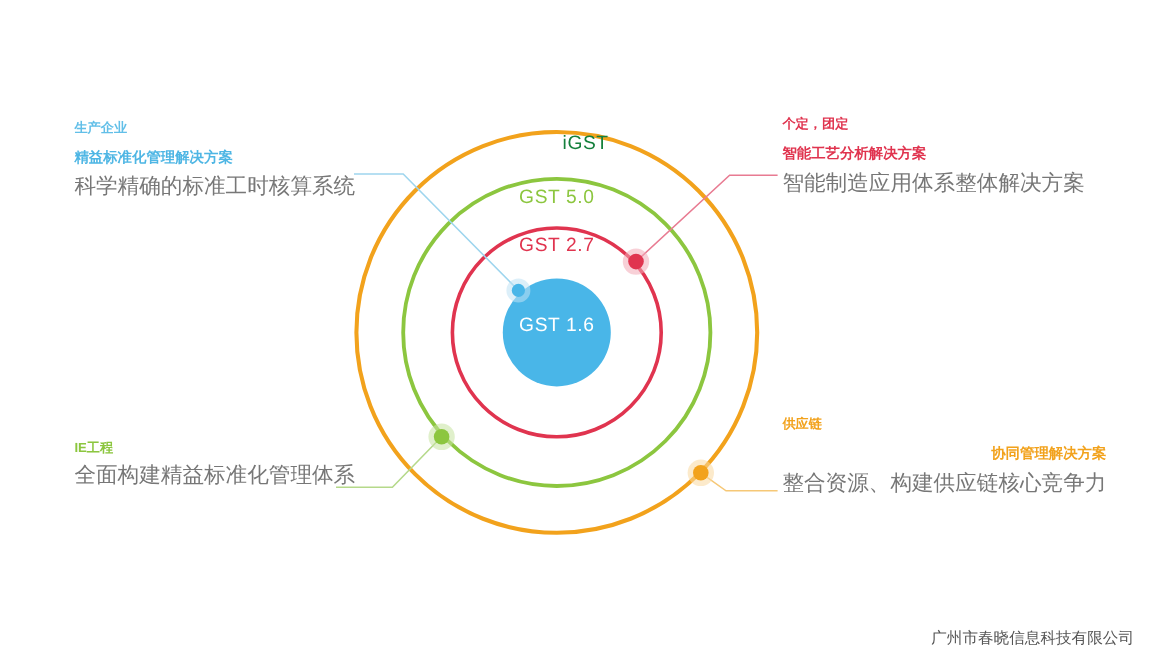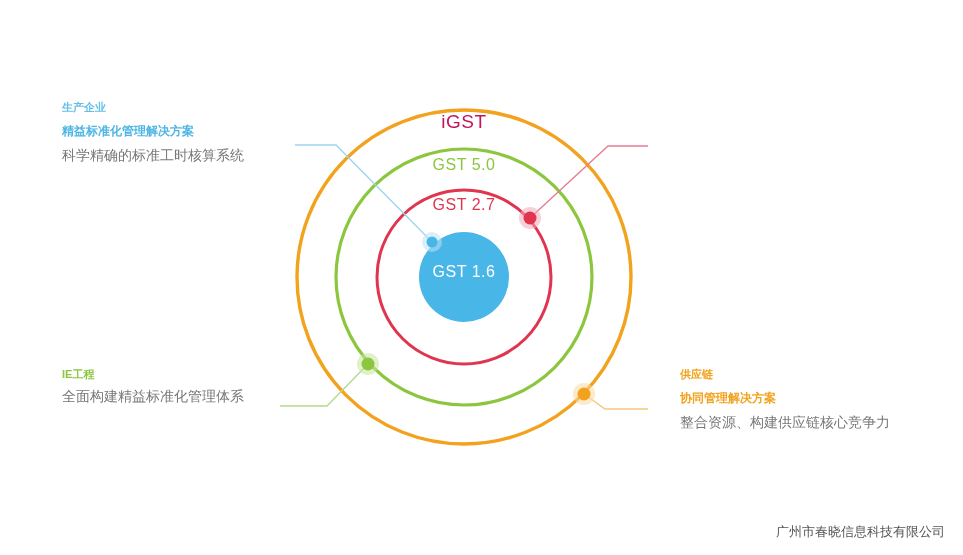--- a/index.html
+++ b/index.html
@@ -16,47 +16,47 @@
   .callout{position:absolute;}
   .callout .eyebrow{
     font-size:11px;font-weight:bold;line-height:22px;
     white-space:nowrap;
   }
   .callout .headline{
     font-size:12px;font-weight:bold;line-height:26px;
     white-space:nowrap;
   }
   .callout .sub{
-    font-size:14px;color:#777777;line-height:22px;
+    font-size:18px;color:#777777;line-height:22px;
     white-space:nowrap;font-weight:normal;
   }
   .callout.right{text-align:left;}
 
   #callout-production{left:62px;top:96px;}
   #callout-production .eyebrow{color:#62bfe8;}
   #callout-production .headline{color:#4eb6e4;}
 
   #callout-process{left:652px;top:93px;}
   #callout-process .eyebrow{color:#e0344f;}
   #callout-process .headline{color:#e0344f;}
 
   #callout-ie{left:62px;top:363px;}
   #callout-ie .eyebrow{color:#8cc63f;}
   #callout-ie .headline{color:#8cc63f;}
 
-  #callout-supply{left:652px;top:363px;margin-left:28px;}
+  #callout-supply{left:652px;top:343px;}
   #callout-supply .eyebrow{color:#f2a21c;}
-  #callout-supply .headline{color:#f2a21c;}
+  #callout-supply .headline{color:#f2a21c;text-align:right;}
 
   .ring-label{
     position:absolute;white-space:nowrap;
     font-size:16px;font-weight:normal;letter-spacing:.5px;
     transform:translateX(-50%);
   }
-  #ring-label-igst{left:464px;top:111px;color:#be185d;font-size:19px;}
+  #ring-label-igst{left:488px;top:111px;color:#15803d;font-size:16px;}
   #ring-label-gst50{left:464px;top:156px;color:#8cc63f;}
   #ring-label-gst40{left:464px;top:196px;color:#e0344f;}
   #ring-label-gst30{left:464px;top:263px;color:#ffffff;}
 
   #footer-company{
     position:absolute;right:18px;bottom:14px;
     font-size:13px;color:#555555;white-space:nowrap;
   }
 </style>
 </head>
@@ -95,20 +95,25 @@
   <div class="ring-label" id="ring-label-gst50">GST 5.0</div>
   <div class="ring-label" id="ring-label-gst40">GST 2.7</div>
   <div class="ring-label" id="ring-label-gst30">GST 1.6</div>
 
   <div class="callout" id="callout-production">
     <div class="eyebrow">生产企业</div>
     <div class="headline">精益标准化管理解决方案</div>
     <div class="sub">科学精确的标准工时核算系统</div>
   </div>
 
+  <div class="callout right" id="callout-process">
+    <div class="eyebrow">个定，团定</div>
+    <div class="headline">智能工艺分析解决方案</div>
+    <div class="sub">智能制造应用体系整体解决方案</div>
+  </div>
 
   <div class="callout" id="callout-ie">
     <div class="eyebrow">IE工程</div>
     <div class="sub">全面构建精益标准化管理体系</div>
   </div>
 
   <div class="callout right" id="callout-supply">
     <div class="eyebrow">供应链</div>
     <div class="headline">协同管理解决方案</div>
     <div class="sub">整合资源、构建供应链核心竞争力</div>

